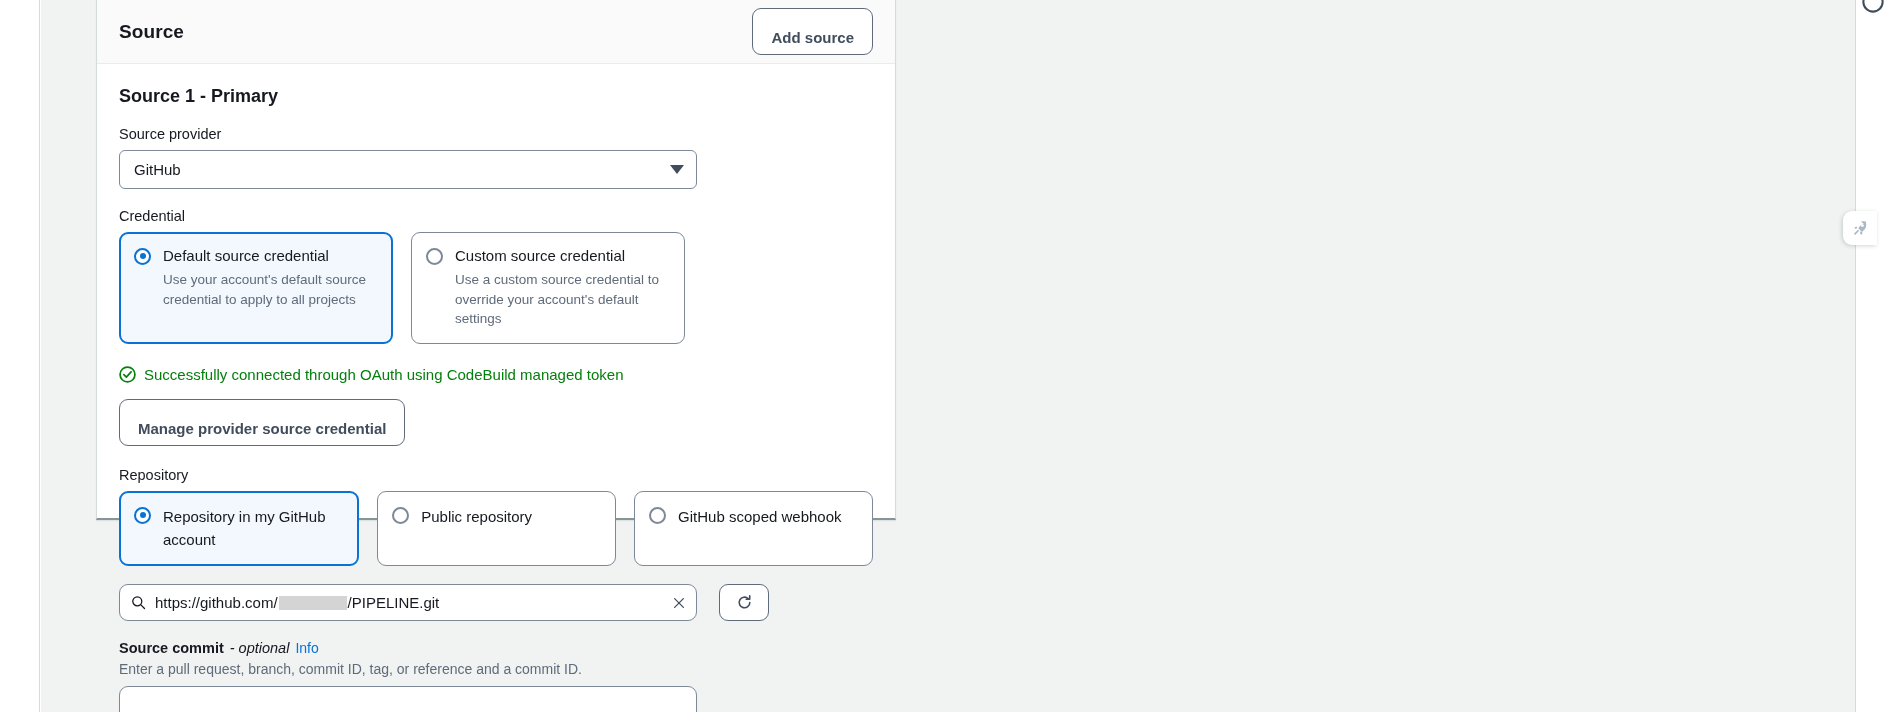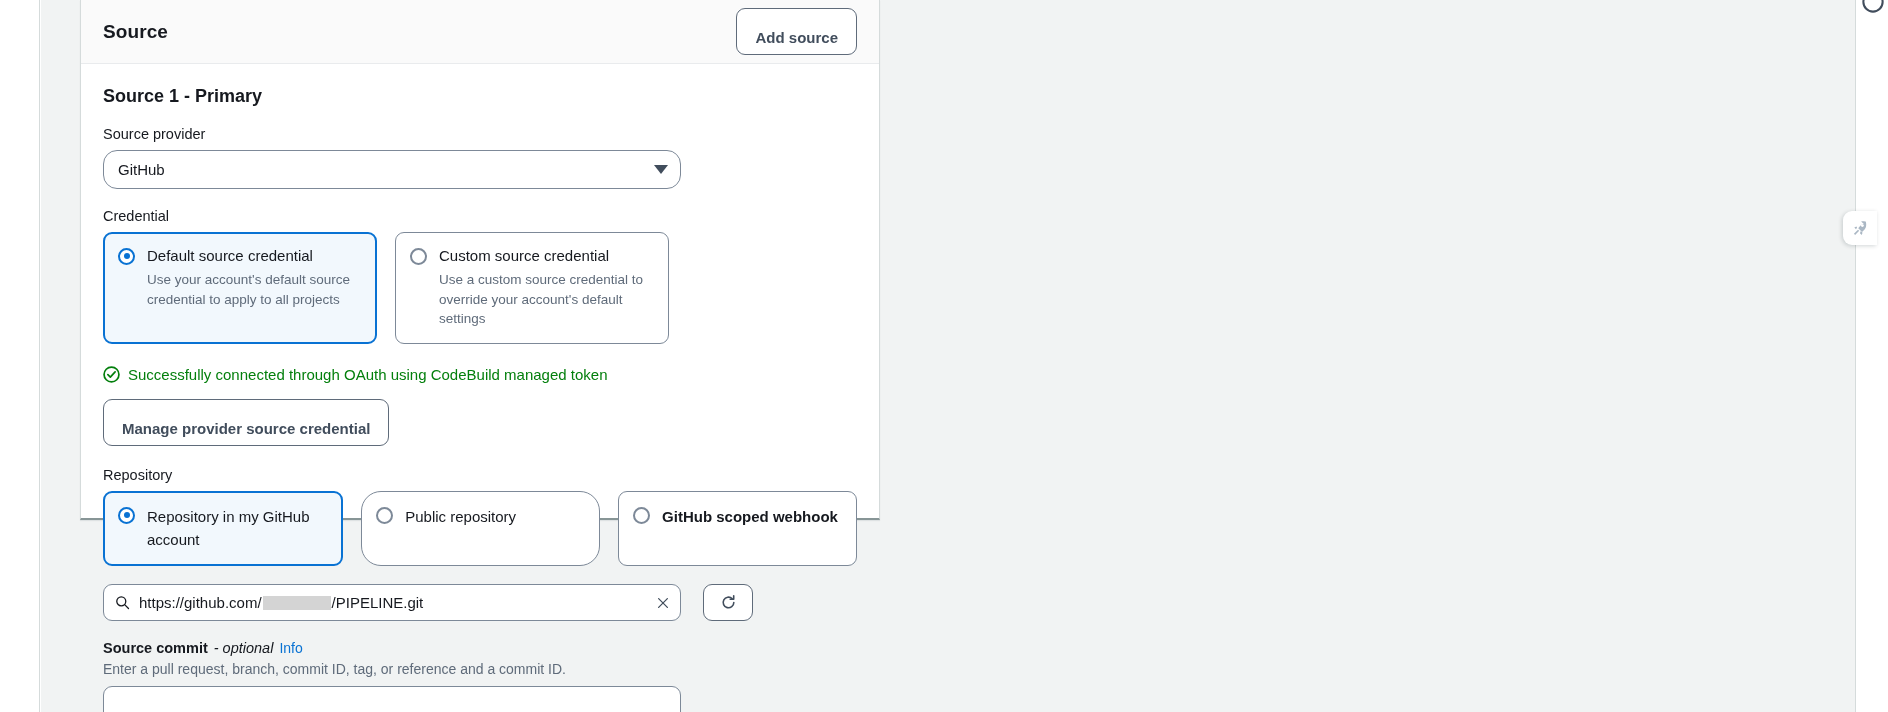--- a/index.html
+++ b/index.html
@@ -24,21 +24,21 @@
     background: #f1f3f3;
   }
   .right-rail {
     position: absolute; left: 1855px; top: 0; width: 33px; height: 712px;
     background: #ffffff; border-left: 1px solid #d5dbdb;
   }
 
   
   .panel {
     position: absolute;
-    left: 80px; top: 0px;
+    left: 96px; top: 0px;
     width: 800px; height: 520px;
     background: #ffffff;
     border: 1px solid #d5dbdb;
     border-top: none;
     border-bottom: 2px solid #879596;
     box-shadow: 0 1px 1px 0 rgba(0,28,36,.08);
   }
 
   .panel-header {
     height: 64px;
@@ -72,21 +72,21 @@
 
   .field-label {
     font-size: 14.5px; color: #16191f; margin-bottom: 6px; line-height: 1.3;
   }
   .field-label.bold { font-weight: bold; }
 
   
   .select-wrap { position: relative; width: 578px; }
   .select {
     width: 578px; height: 39px;
-    border: 1px solid #7d8998; border-radius: 14px;
+    border: 1px solid #7d8998; border-radius: 6px;
     background: #ffffff;
     display: flex; align-items: center;
     padding: 0 12px 0 14px;
     font-size: 15px; color: #16191f;
     cursor: pointer;
   }
   .select .val { flex: 1; }
   .caret {
     width: 0; height: 0;
     border-left: 7px solid transparent;
@@ -124,22 +124,22 @@
   }
   .tile-text { min-width: 0; }
   .tile-label { font-size: 15px; color: #16191f; line-height: 1.35; }
   .tile-desc { font-size: 13.5px; color: #5f6b7a; line-height: 1.45; margin-top: 4px; }
 
   
   .cred-tiles .tile { width: 274px; }
   
   .repo-tiles .tile { align-items: flex-start; }
   .repo-tiles .tile:nth-child(1) { width: 246px; }
-  .repo-tiles .tile:nth-child(2) { width: 245px; border-radius: 20px; }
-  .repo-tiles .tile:nth-child(3) { width: 245px; font-weight: bold; }
+  .repo-tiles .tile:nth-child(2) { width: 245px; }
+  .repo-tiles .tile:nth-child(3) { width: 245px; }
   .repo-tiles .tile .tile-label { line-height: 1.55; }
 
   
   .status-row {
     display: flex; align-items: center; gap: 8px;
     margin: 22px 0 16px 0;
   }
   .status-text { font-size: 15px; color: #037f0c; }
 
   

